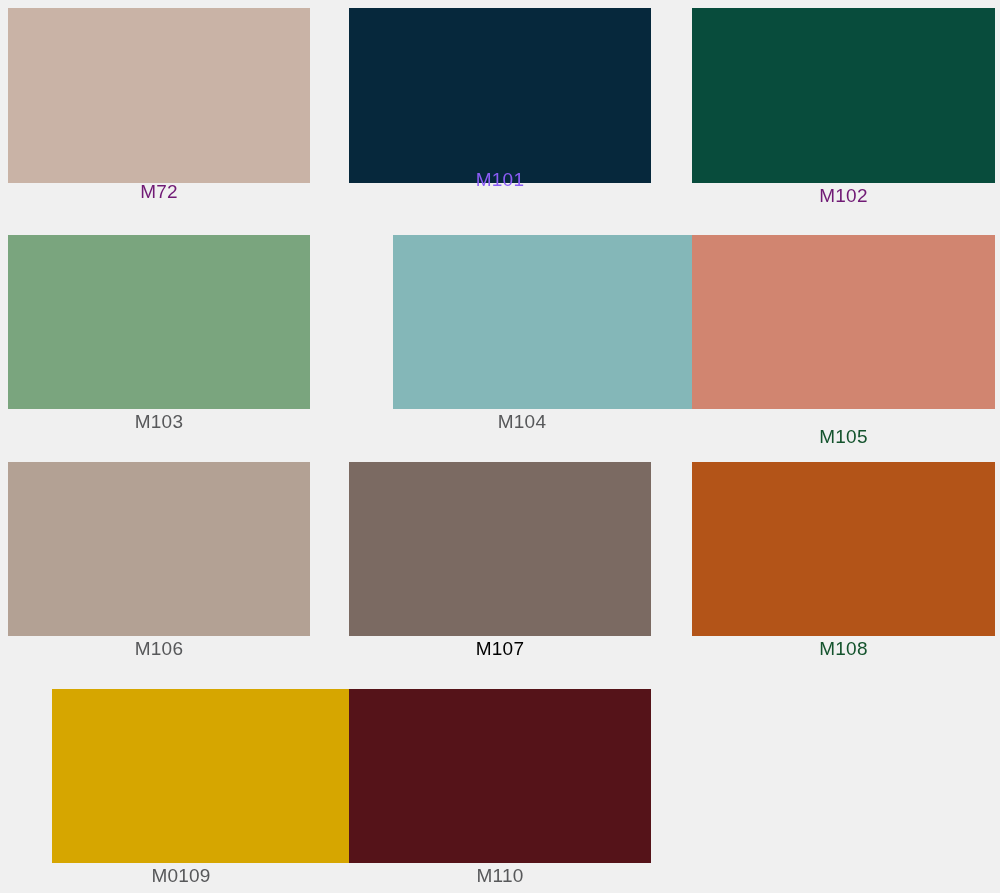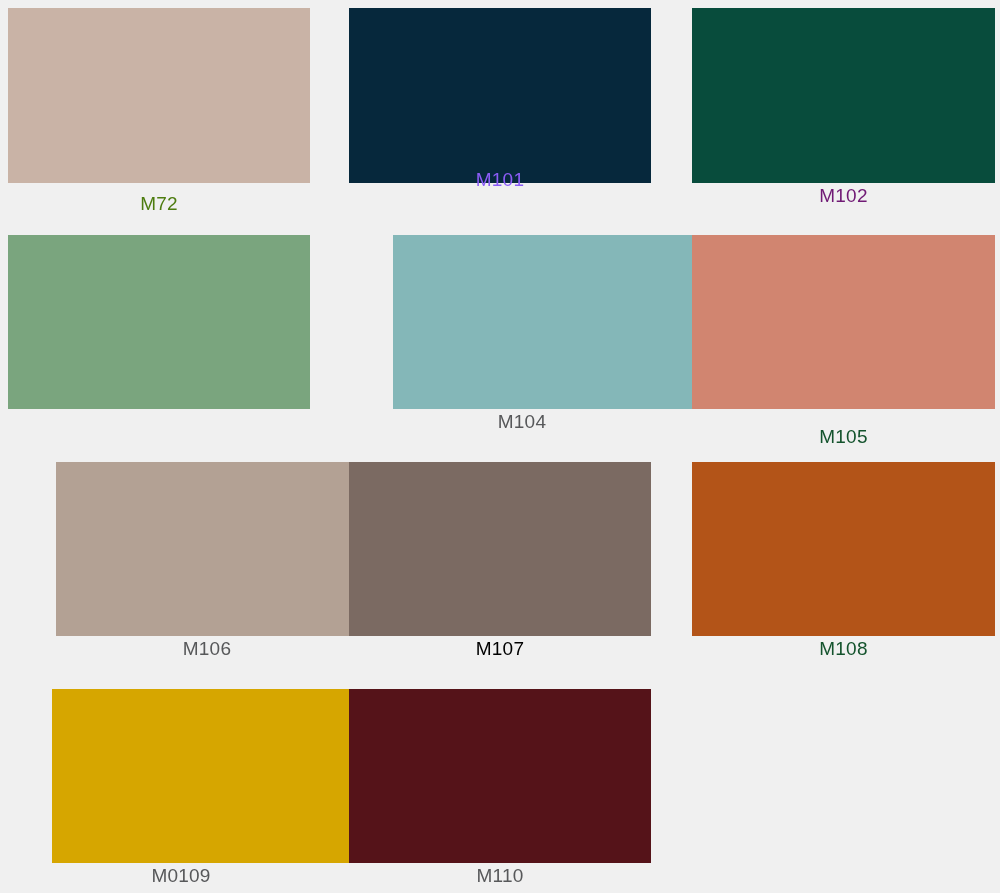--- a/index.html
+++ b/index.html
@@ -40,42 +40,43 @@
     white-space: nowrap;
     line-height: 1;
   }
 </style>
 </head>
 <body style="background: rgb(240, 240, 240);">
 
 <div id="palette-grid">
     <div class="swatch-cell" style="left: 8px; top: 8px; width: 302px; height: 175px;">
       <div class="swatch-chip" style="background-color: rgb(201, 179, 166);"></div>
-      <div class="swatch-label" style="top: 186px; color: #4d7c0f;">M72</div>
+      <div class="swatch-label" style="top: 174px; color: #701a75;">M72</div>
     </div>
     <div class="swatch-cell" style="left: 349px; top: 8px; width: 302px; height: 175px;">
       <div class="swatch-chip" style="background-color: rgb(6, 40, 60);"></div>
       <div class="swatch-label" style="top: 162px; color: #8b5cf6;">M101</div>
     </div>
     <div class="swatch-cell" style="left: 692px; top: 8px; width: 303px; height: 175px;">
       <div class="swatch-chip" style="background-color: rgb(8, 76, 60);"></div>
       <div class="swatch-label" style="top: 178px; color: #701a75;">M102</div>
     </div>
     <div class="swatch-cell" style="left: 8px; top: 235px; width: 302px; height: 174px;">
       <div class="swatch-chip" style="background-color: rgb(122, 165, 126);"></div>
+      <div class="swatch-label" style="top: 177px; color: rgb(87, 88, 90);">M103</div>
     </div>
     <div class="swatch-cell" style="left: 349px; top: 235px; width: 302px; height: 174px; padding-left: 44px;">
       <div class="swatch-chip" style="background-color: rgb(132, 183, 184);"></div>
       <div class="swatch-label" style="top: 177px; color: rgb(87, 88, 90);">M104</div>
     </div>
     <div class="swatch-cell" style="left: 692px; top: 235px; width: 303px; height: 174px;">
       <div class="swatch-chip" style="background-color: rgb(209, 133, 112);"></div>
       <div class="swatch-label" style="top: 192px; color: #14532d;">M105</div>
     </div>
-    <div class="swatch-cell" style="left: 8px; top: 462px; width: 302px; height: 174px; margin-left: 48px;">
+    <div class="swatch-cell" style="left: 8px; top: 462px; width: 302px; height: 174px;">
       <div class="swatch-chip" style="background-color: rgb(179, 161, 148);"></div>
       <div class="swatch-label" style="top: 177px; color: rgb(87, 88, 90);">M106</div>
     </div>
     <div class="swatch-cell" style="left: 349px; top: 462px; width: 302px; height: 174px;">
       <div class="swatch-chip" style="background-color: rgb(123, 106, 98);"></div>
       <div class="swatch-label" style="top: 177px; color: #000000;">M107</div>
     </div>
     <div class="swatch-cell" style="left: 692px; top: 462px; width: 303px; height: 174px;">
       <div class="swatch-chip" style="background-color: rgb(179, 84, 24);"></div>
       <div class="swatch-label" style="top: 177px; color: #14532d;">M108</div>

